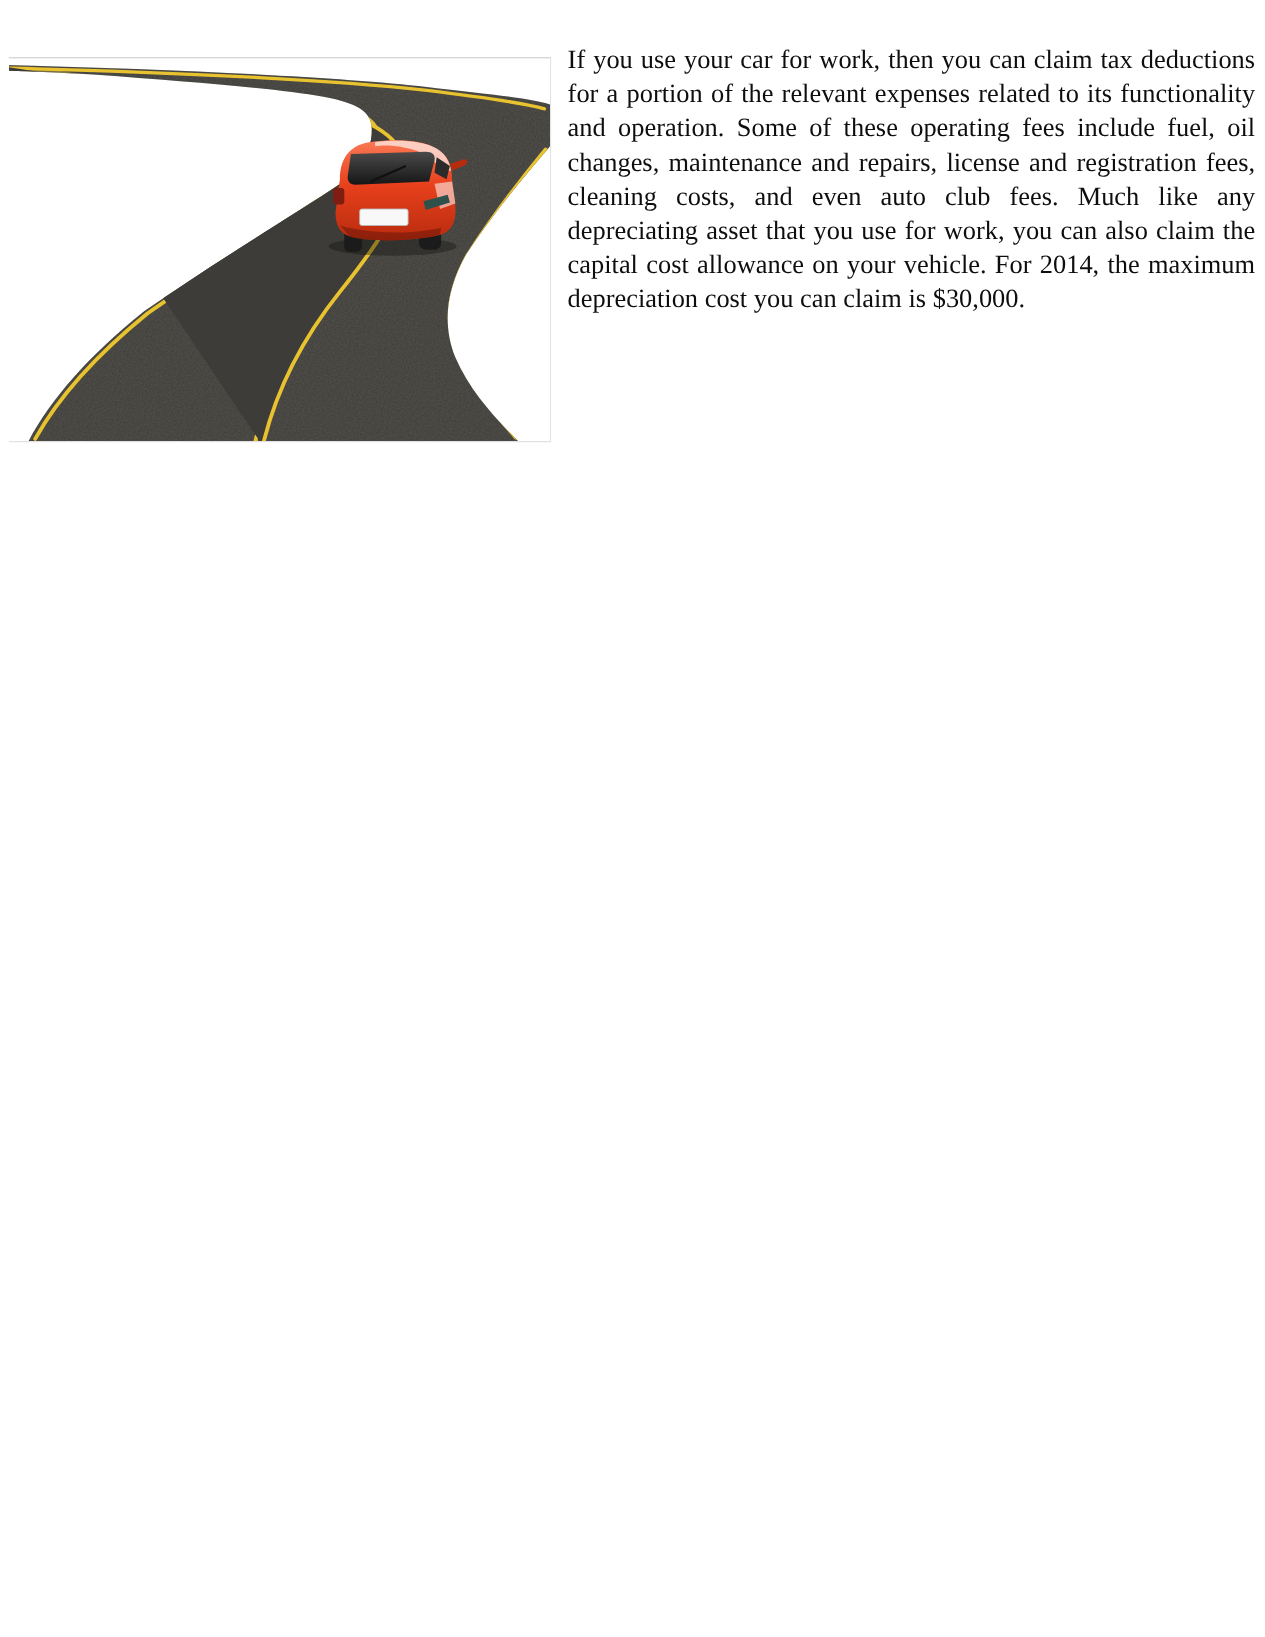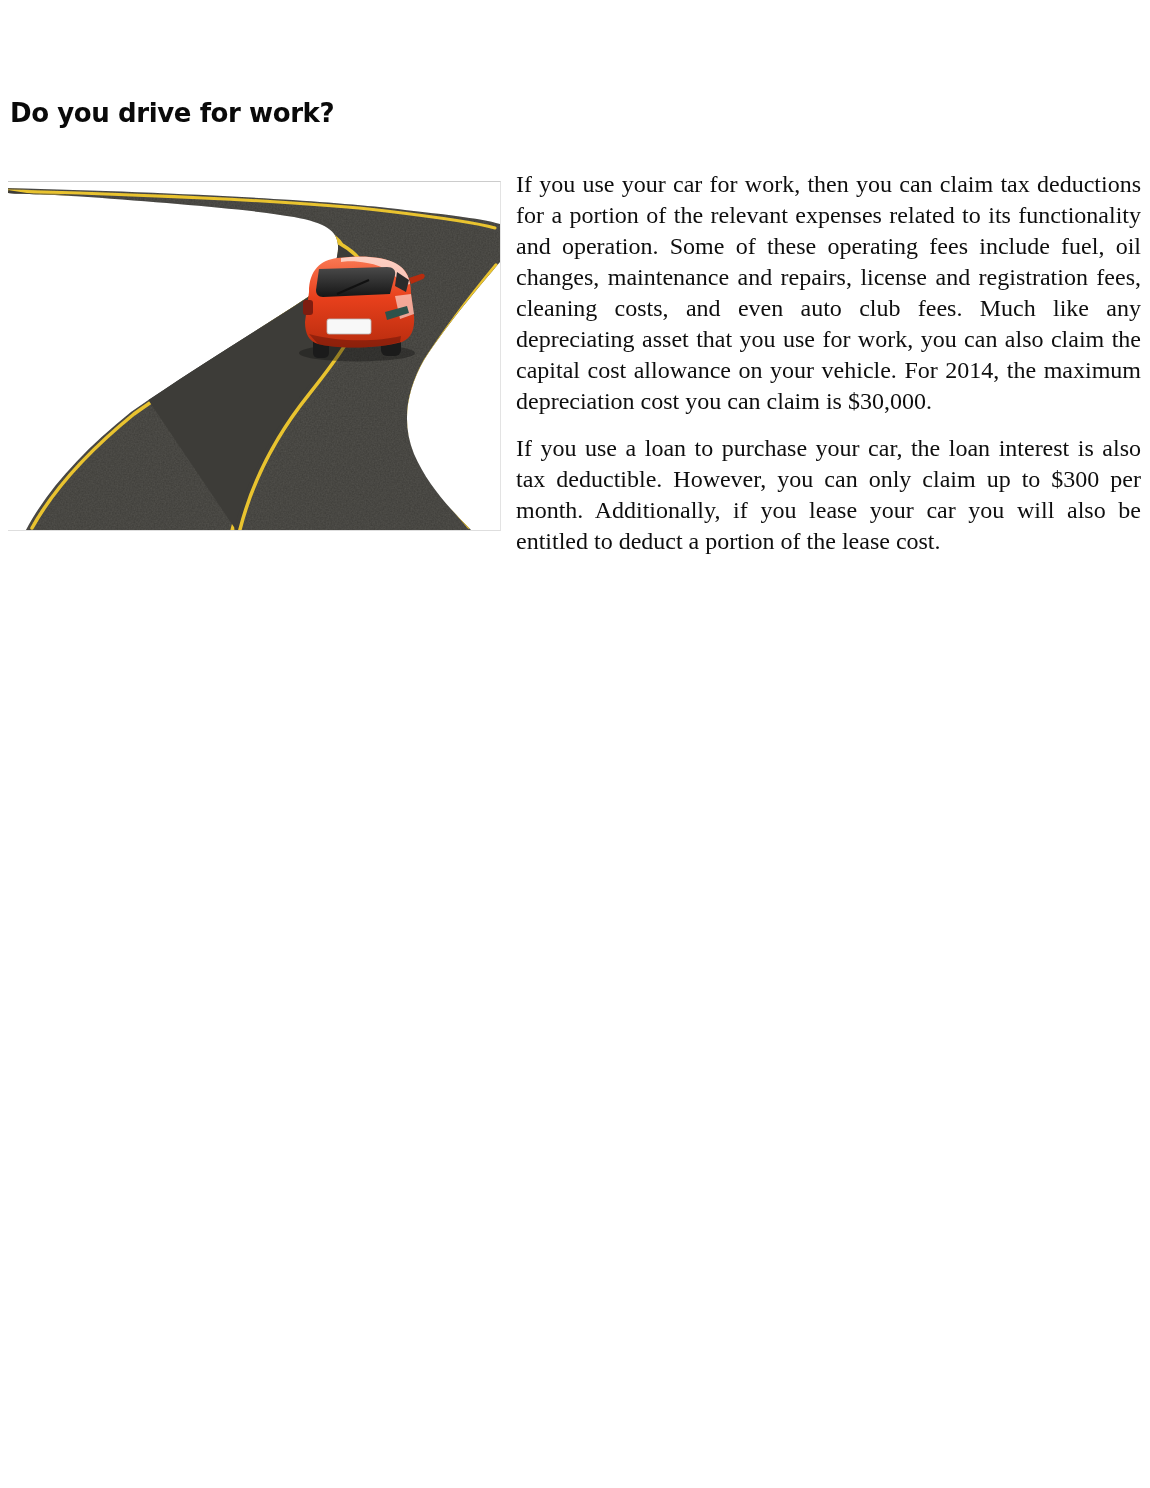--- a/index.html
+++ b/index.html
@@ -56,21 +56,20 @@
   .s-yellow   { stroke: var(--line-yellow, #e9c32f); fill: none; stroke-linecap: round; }
   .f-plate    { fill: var(--license-plate, #f8f8f8); stroke: #b9b9b9; stroke-width: 0.8; }
   .f-teal     { fill: var(--tail-light-teal, #2e524b); }
   .f-reddark  { fill: var(--car-red-dark, #b82c0e); }
 </style>
 </head>
 <body>
 
 <div class="page">
 
-  <h1 class="page-title">Do you drive for work?</h1>
 
   <div class="article">
 
     <figure class="road-figure">
       <svg width="492" height="348" viewBox="0 0 492 348" role="img" aria-label="Red hatchback car driving away along an S-curved asphalt road with double yellow center lines and yellow edge lines">
         <defs>
           <clipPath id="roadClip">
             <path d="M 0,6 C 150,10 300,17 380,26 C 432,32 472,36 492,42 L 492,80 C 472,104 442,138 416,178 C 399,208 393,240 406,272 C 419,302 441,326 463,348 L 18,348 C 38,310 73,270 123,230 C 188,185 250,148 300,115 C 322,98 331,80 330,63 C 329,49 318,41 286,35 C 240,27 160,21 80,15 C 50,13 20,12 0,11 Z"></path>
           </clipPath>
           <filter id="asphalt" x="0" y="0" width="100%" height="100%">
@@ -130,16 +129,15 @@
           <rect class="f-plate" x="30" y="63" width="44" height="15" rx="2"></rect>
 
           <path fill="rgba(60,10,5,0.35)" d="M 12,78 C 40,86 80,86 104,80 L 103,86 C 80,93 38,93 21,88 Z"></path>
 
           <path class="f-reddark" d="M 112,22 L 124,18 C 128,17 129,21 126,23 L 114,28 Z"></path>
         </g>
       </svg>
     </figure>
 
     <p>If you use your car for work, then you can claim tax deductions for a portion of the relevant expenses related to its functionality and operation. Some of these operating fees include fuel, oil changes, maintenance and repairs, license and registration fees, cleaning costs, and even auto club fees. Much like any depreciating asset that you use for work, you can also claim the capital cost allowance on your vehicle. For 2014, the maximum depreciation cost you can claim is $30,000.</p>
-    <p>If you use a loan to purchase your car, the loan interest is also tax deductible. However, you can only claim up to $300 per month. Additionally, if you lease your car you will also be entitled to deduct a portion of the lease cost.</p>
 
   </div>
 </div>
 
 </body></html>

